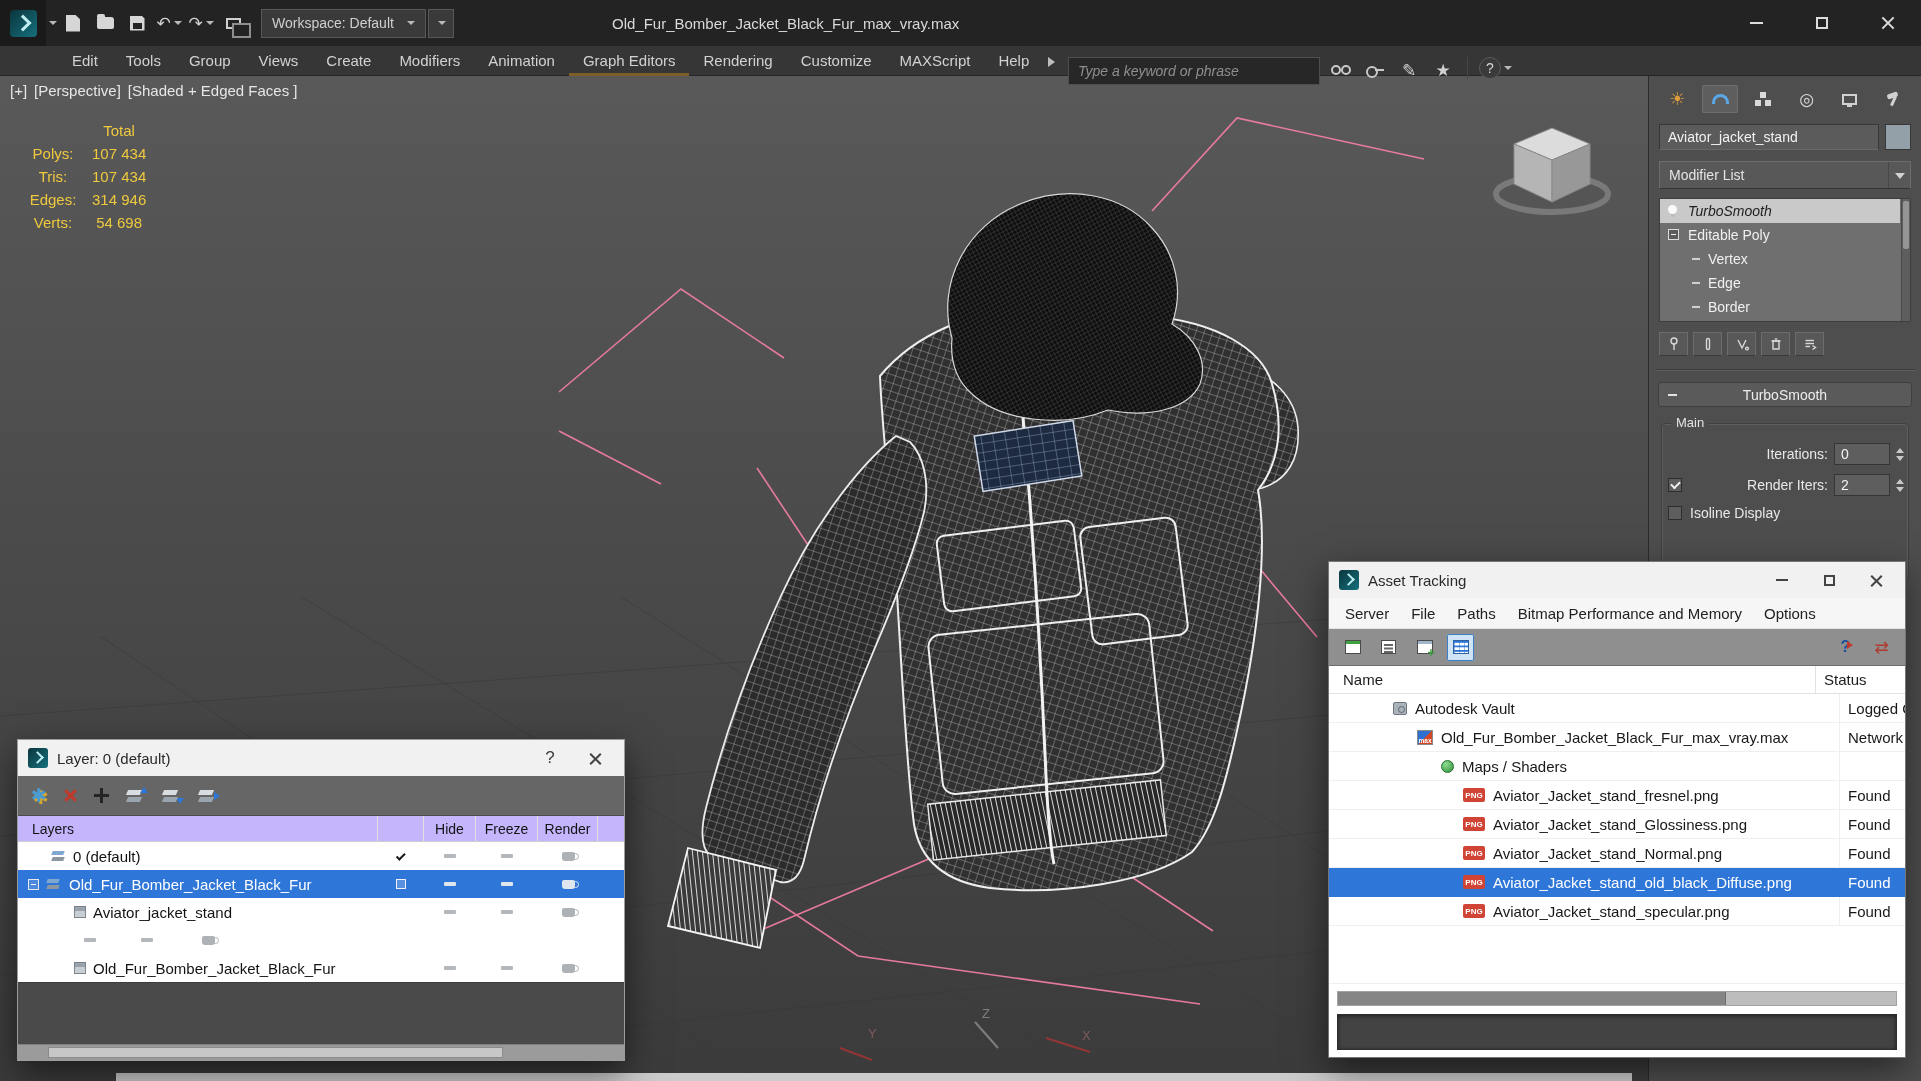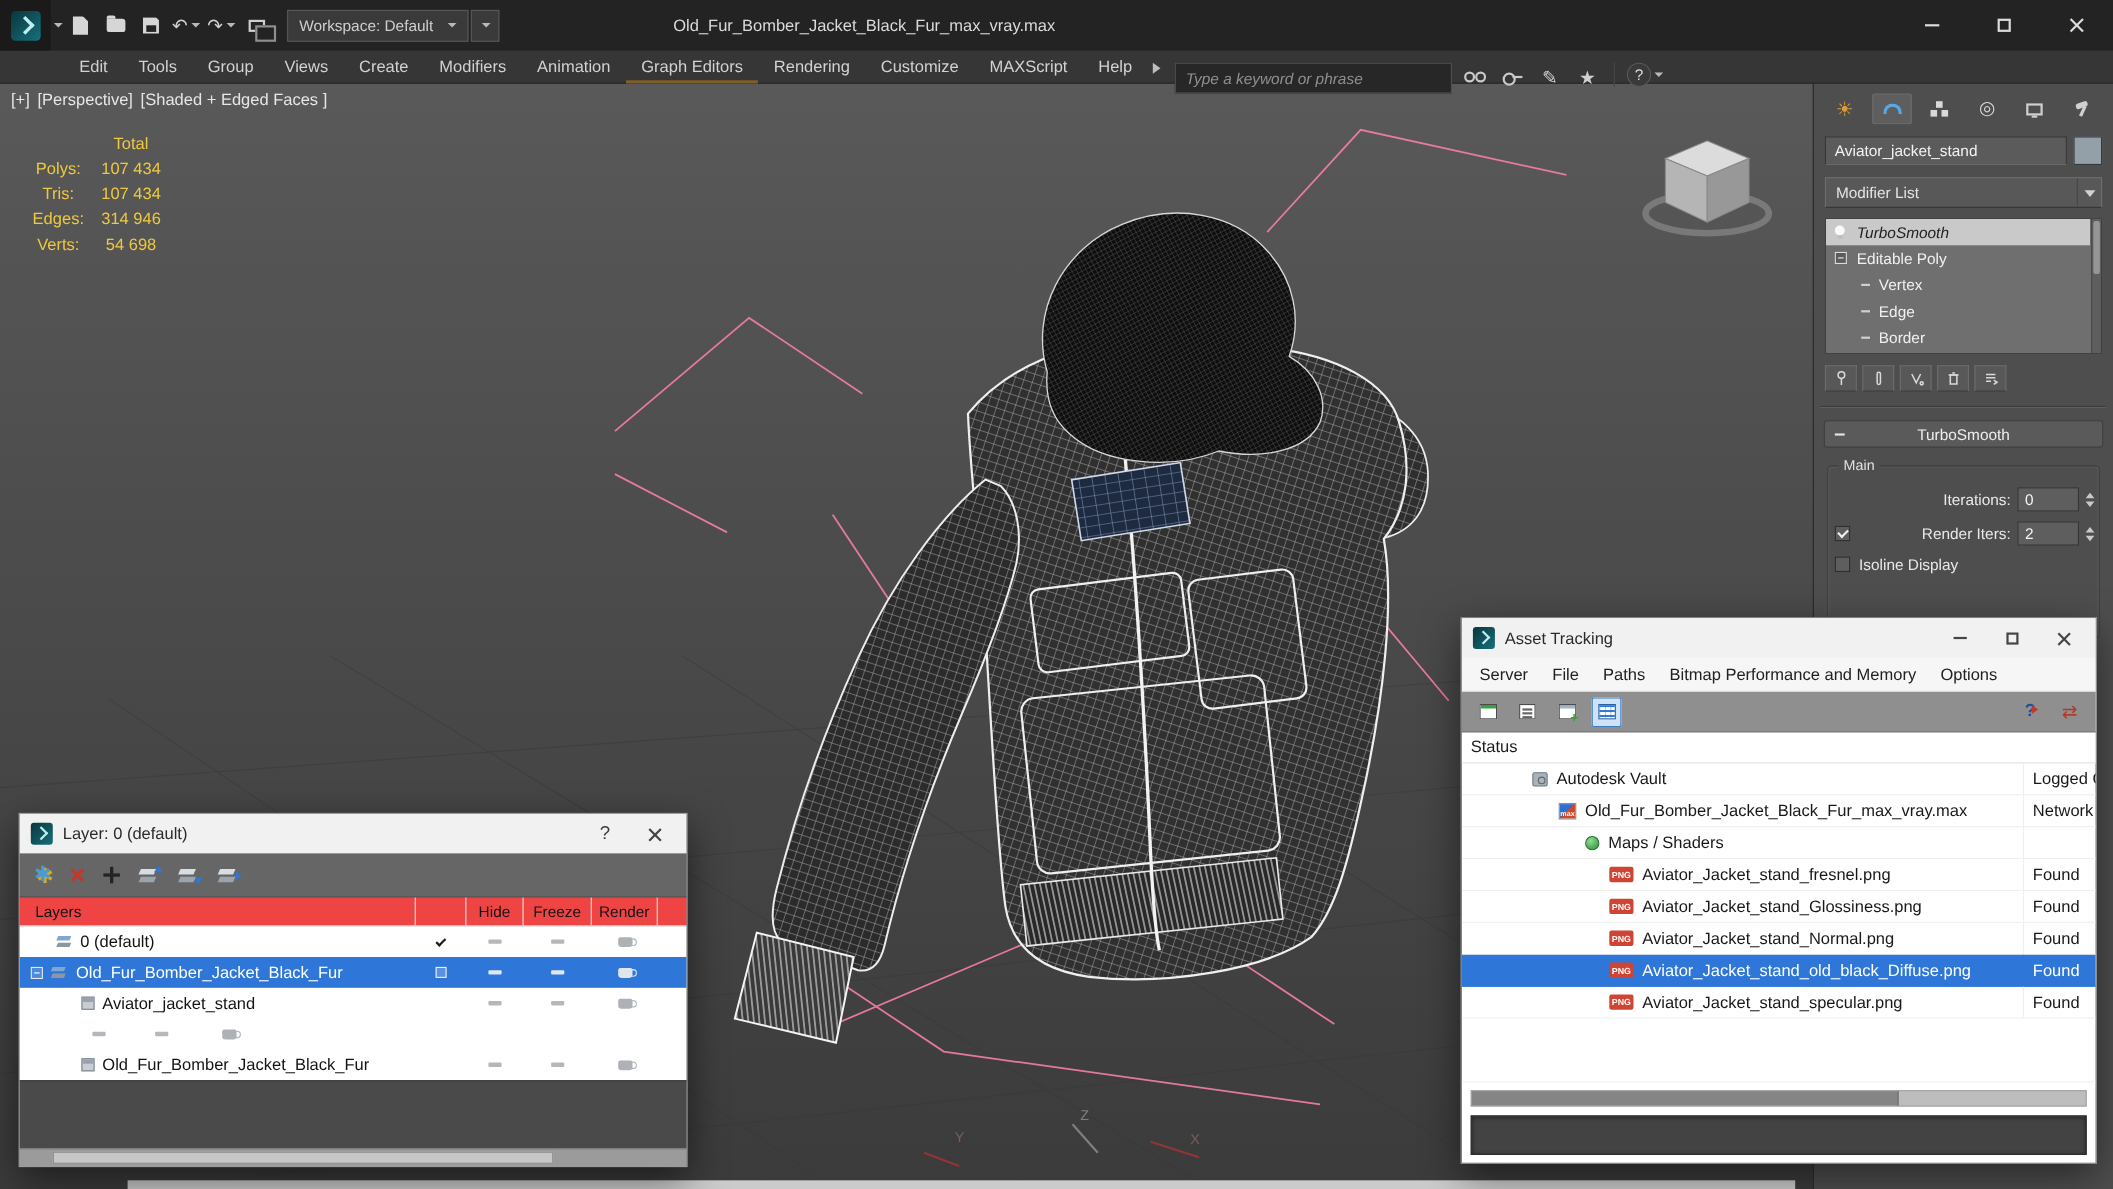--- a/index.html
+++ b/index.html
@@ -137,21 +137,21 @@
   .ic-add{position:relative;width:15px;height:15px;display:block;}
   .ic-add::before{content:"";position:absolute;left:6px;top:0;width:3px;height:15px;background:#242424;}
   .ic-add::after{content:"";position:absolute;left:0;top:6px;width:15px;height:3px;background:#242424;}
   .ic-layers{position:relative;width:20px;height:16px;display:block;}
   .ic-layers::before{content:"";position:absolute;left:2px;top:2px;width:14px;height:5px;background:#d8dde2;transform:skewX(-24deg);}
   .ic-layers::after{content:"";position:absolute;left:2px;top:9px;width:14px;height:5px;background:#9aa4ae;transform:skewX(-24deg);}
   .ic-layers .arr{position:absolute;right:-3px;top:4px;width:0;height:0;border:4px solid transparent;}
   .ic-layers.v1 .arr{border-bottom:6px solid #2e76d8;top:-5px;}
   .ic-layers.v2 .arr{border-top:6px solid #2e76d8;top:10px;}
   .ic-layers.v3 .arr{border-left:6px solid #2e76d8;right:-7px;top:4px;}
-  .lr-head{height:26px;background:#ef4444;display:flex;align-items:flex-end;font-size:14px;color:#141414;border-bottom:1px solid #cfcfcf;flex:none;}
+  .lr-head{height:26px;background:#c4b5fd;display:flex;align-items:flex-end;font-size:14px;color:#141414;border-bottom:1px solid #cfcfcf;flex:none;}
   .lh{height:100%;display:flex;align-items:center;justify-content:center;border-right:1px solid #e1e1e1;}
   .lh.name{width:360px;justify-content:flex-start;padding-left:14px;}
   .lh.cur{width:46px;} .lh.hide{width:52px;} .lh.frz{width:62px;} .lh.rnd{width:60px;} .lh.extra{flex:1;border-right:none;}
   .lr-body{background:#fff;flex:none;}
   .lrow{height:28px;display:flex;align-items:center;font-size:15px;color:#131313;}
   .lrow.sel{background:#2e76d8;color:#fff;}
   .lc-name{width:360px;display:flex;align-items:center;gap:7px;height:100%;position:relative;}
   .lc{display:flex;align-items:center;justify-content:center;height:100%;}
   .lc.cur{width:46px;} .lc.hide{width:52px;} .lc.frz{width:62px;} .lc.rnd{width:60px;}
   .lyr-ico{width:14px;height:11px;position:relative;flex:none;}
@@ -686,20 +686,21 @@
         </div>
       <div class="at-spacer"></div>
       <div class="atb">
           <span class="ic-helpsync">?</span>
         </div>
       <div class="atb">
           <span class="ic-swap">⇄</span>
         </div>
     </div>
     <div class="at-thead">
+      <div class="th-name">Name</div>
       <div class="th-status">Status</div>
     </div>
     <div class="arow">
       <div class="ar-name in-a">
           <span class="fi-vault"></span>
           <span>Autodesk Vault</span>
         </div>
       <div class="ar-status">Logged Ou</div>
     </div>
     <div class="arow">

